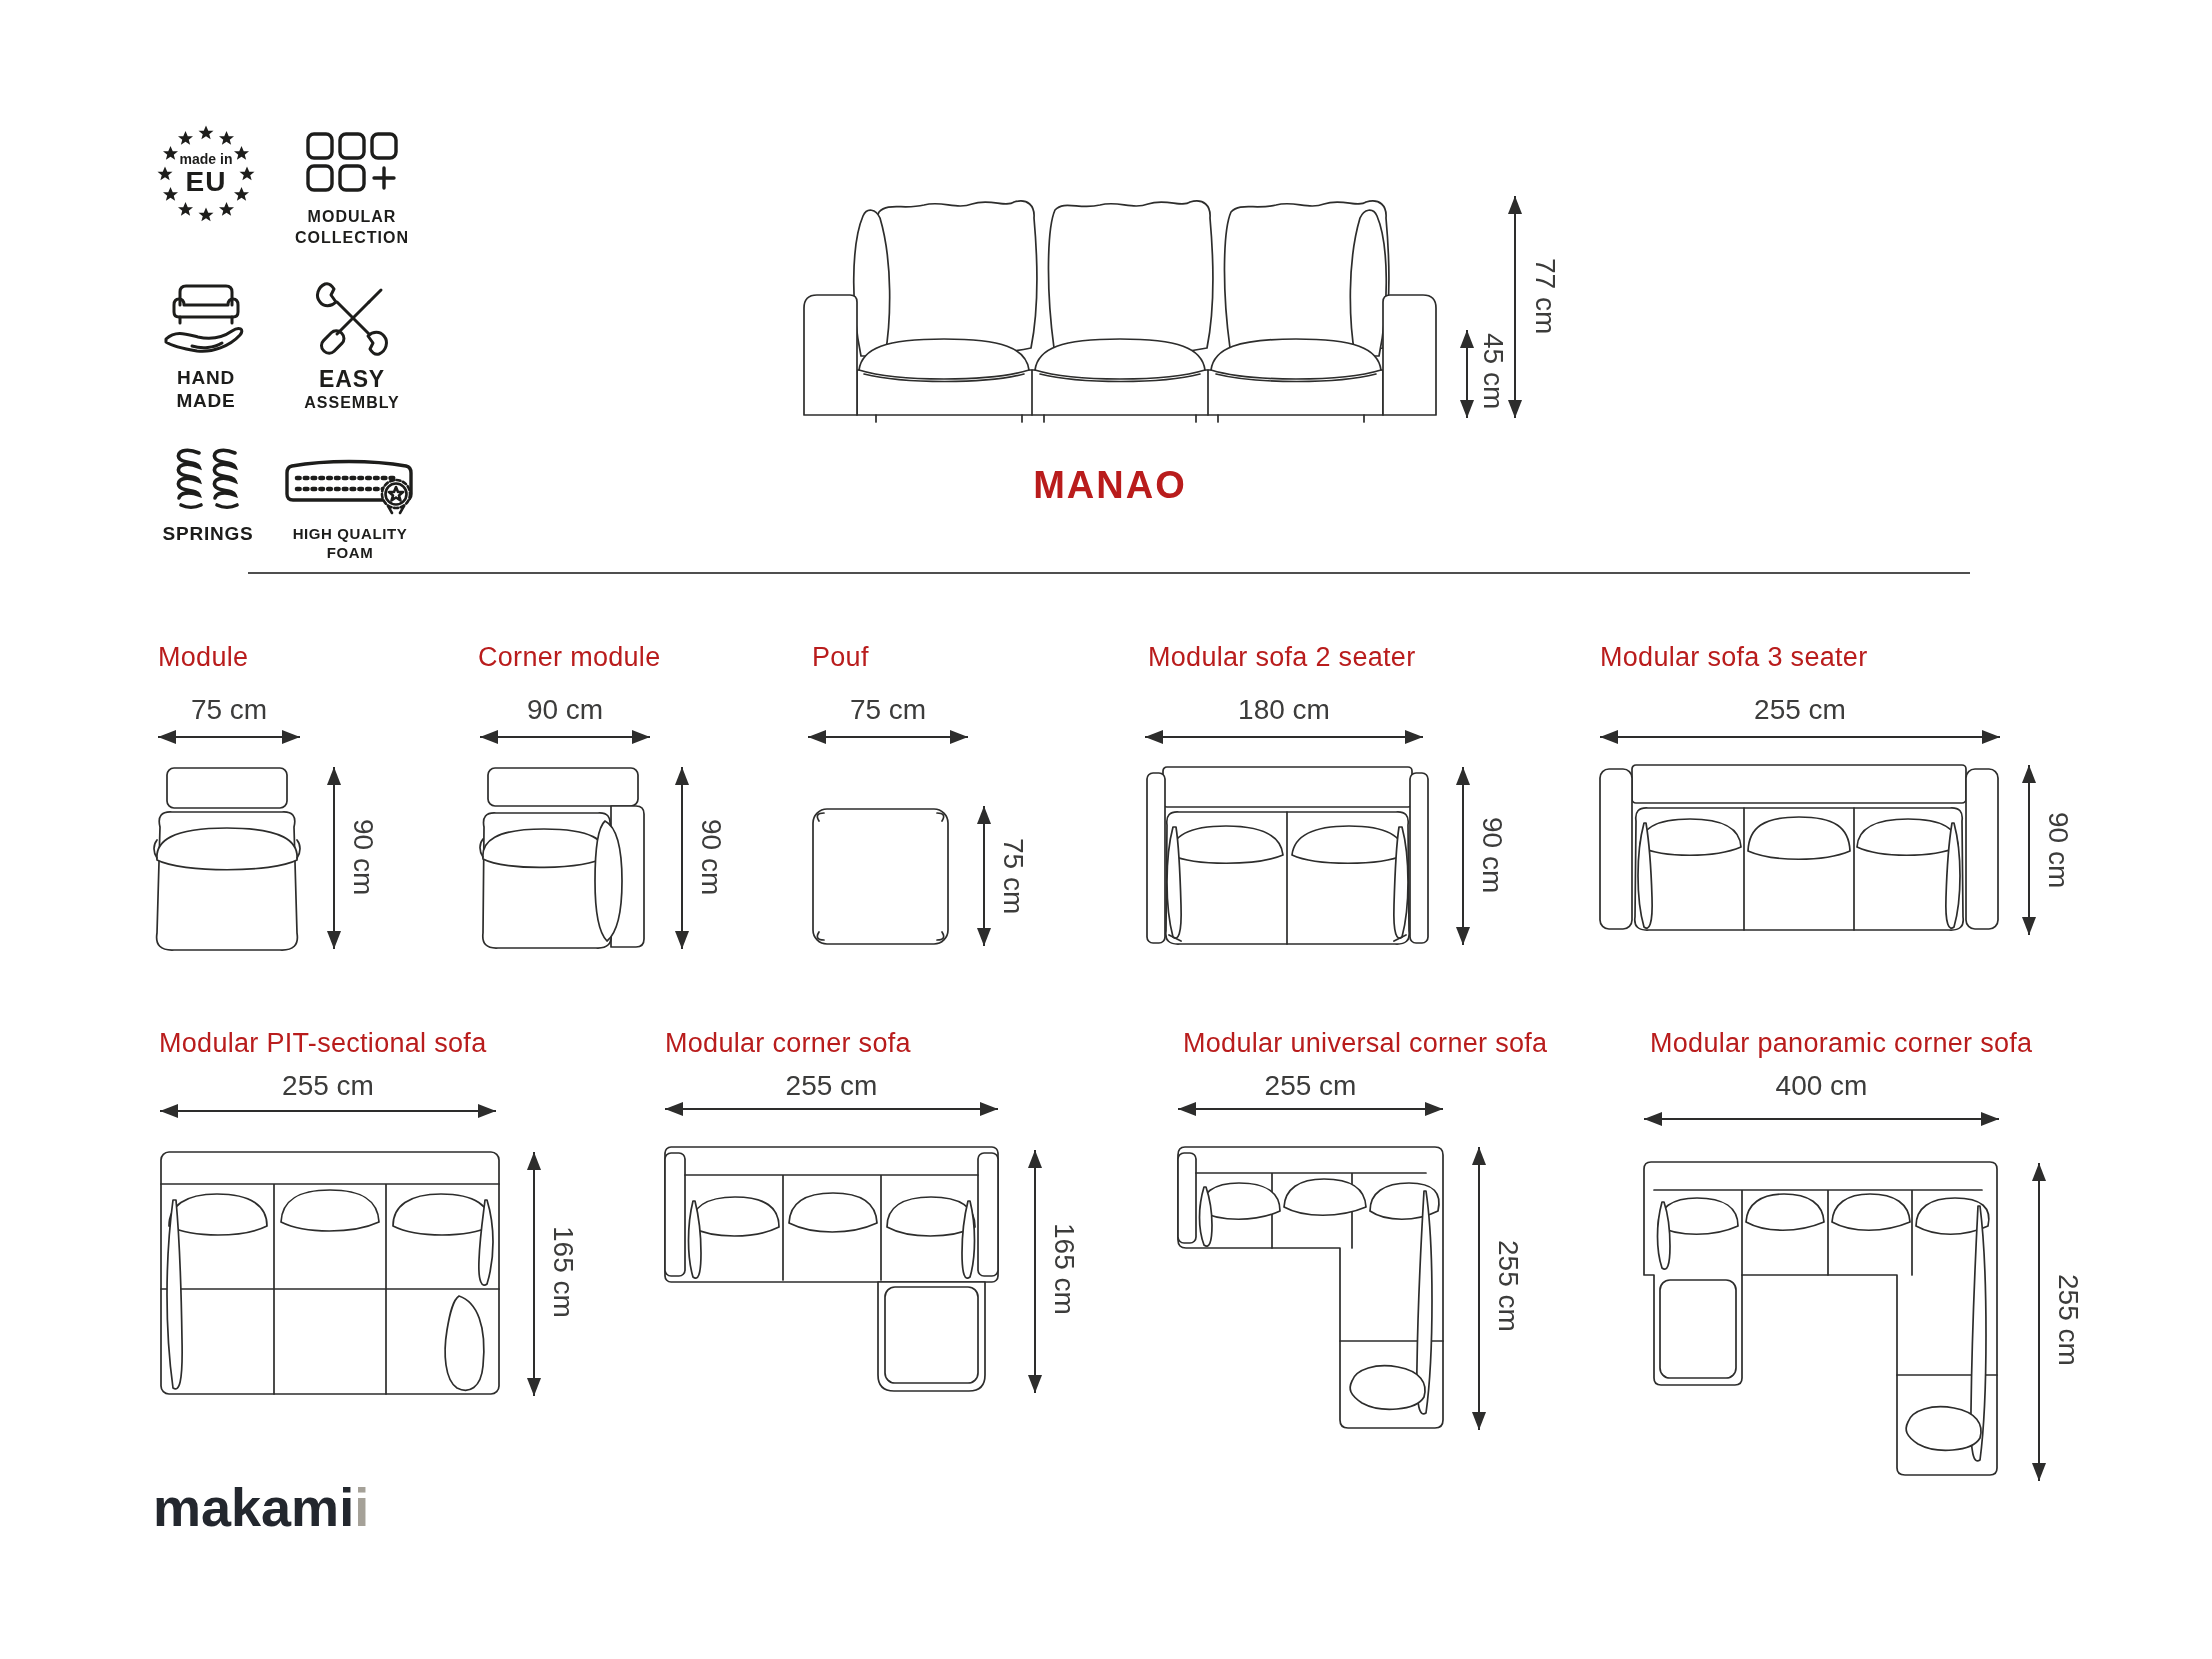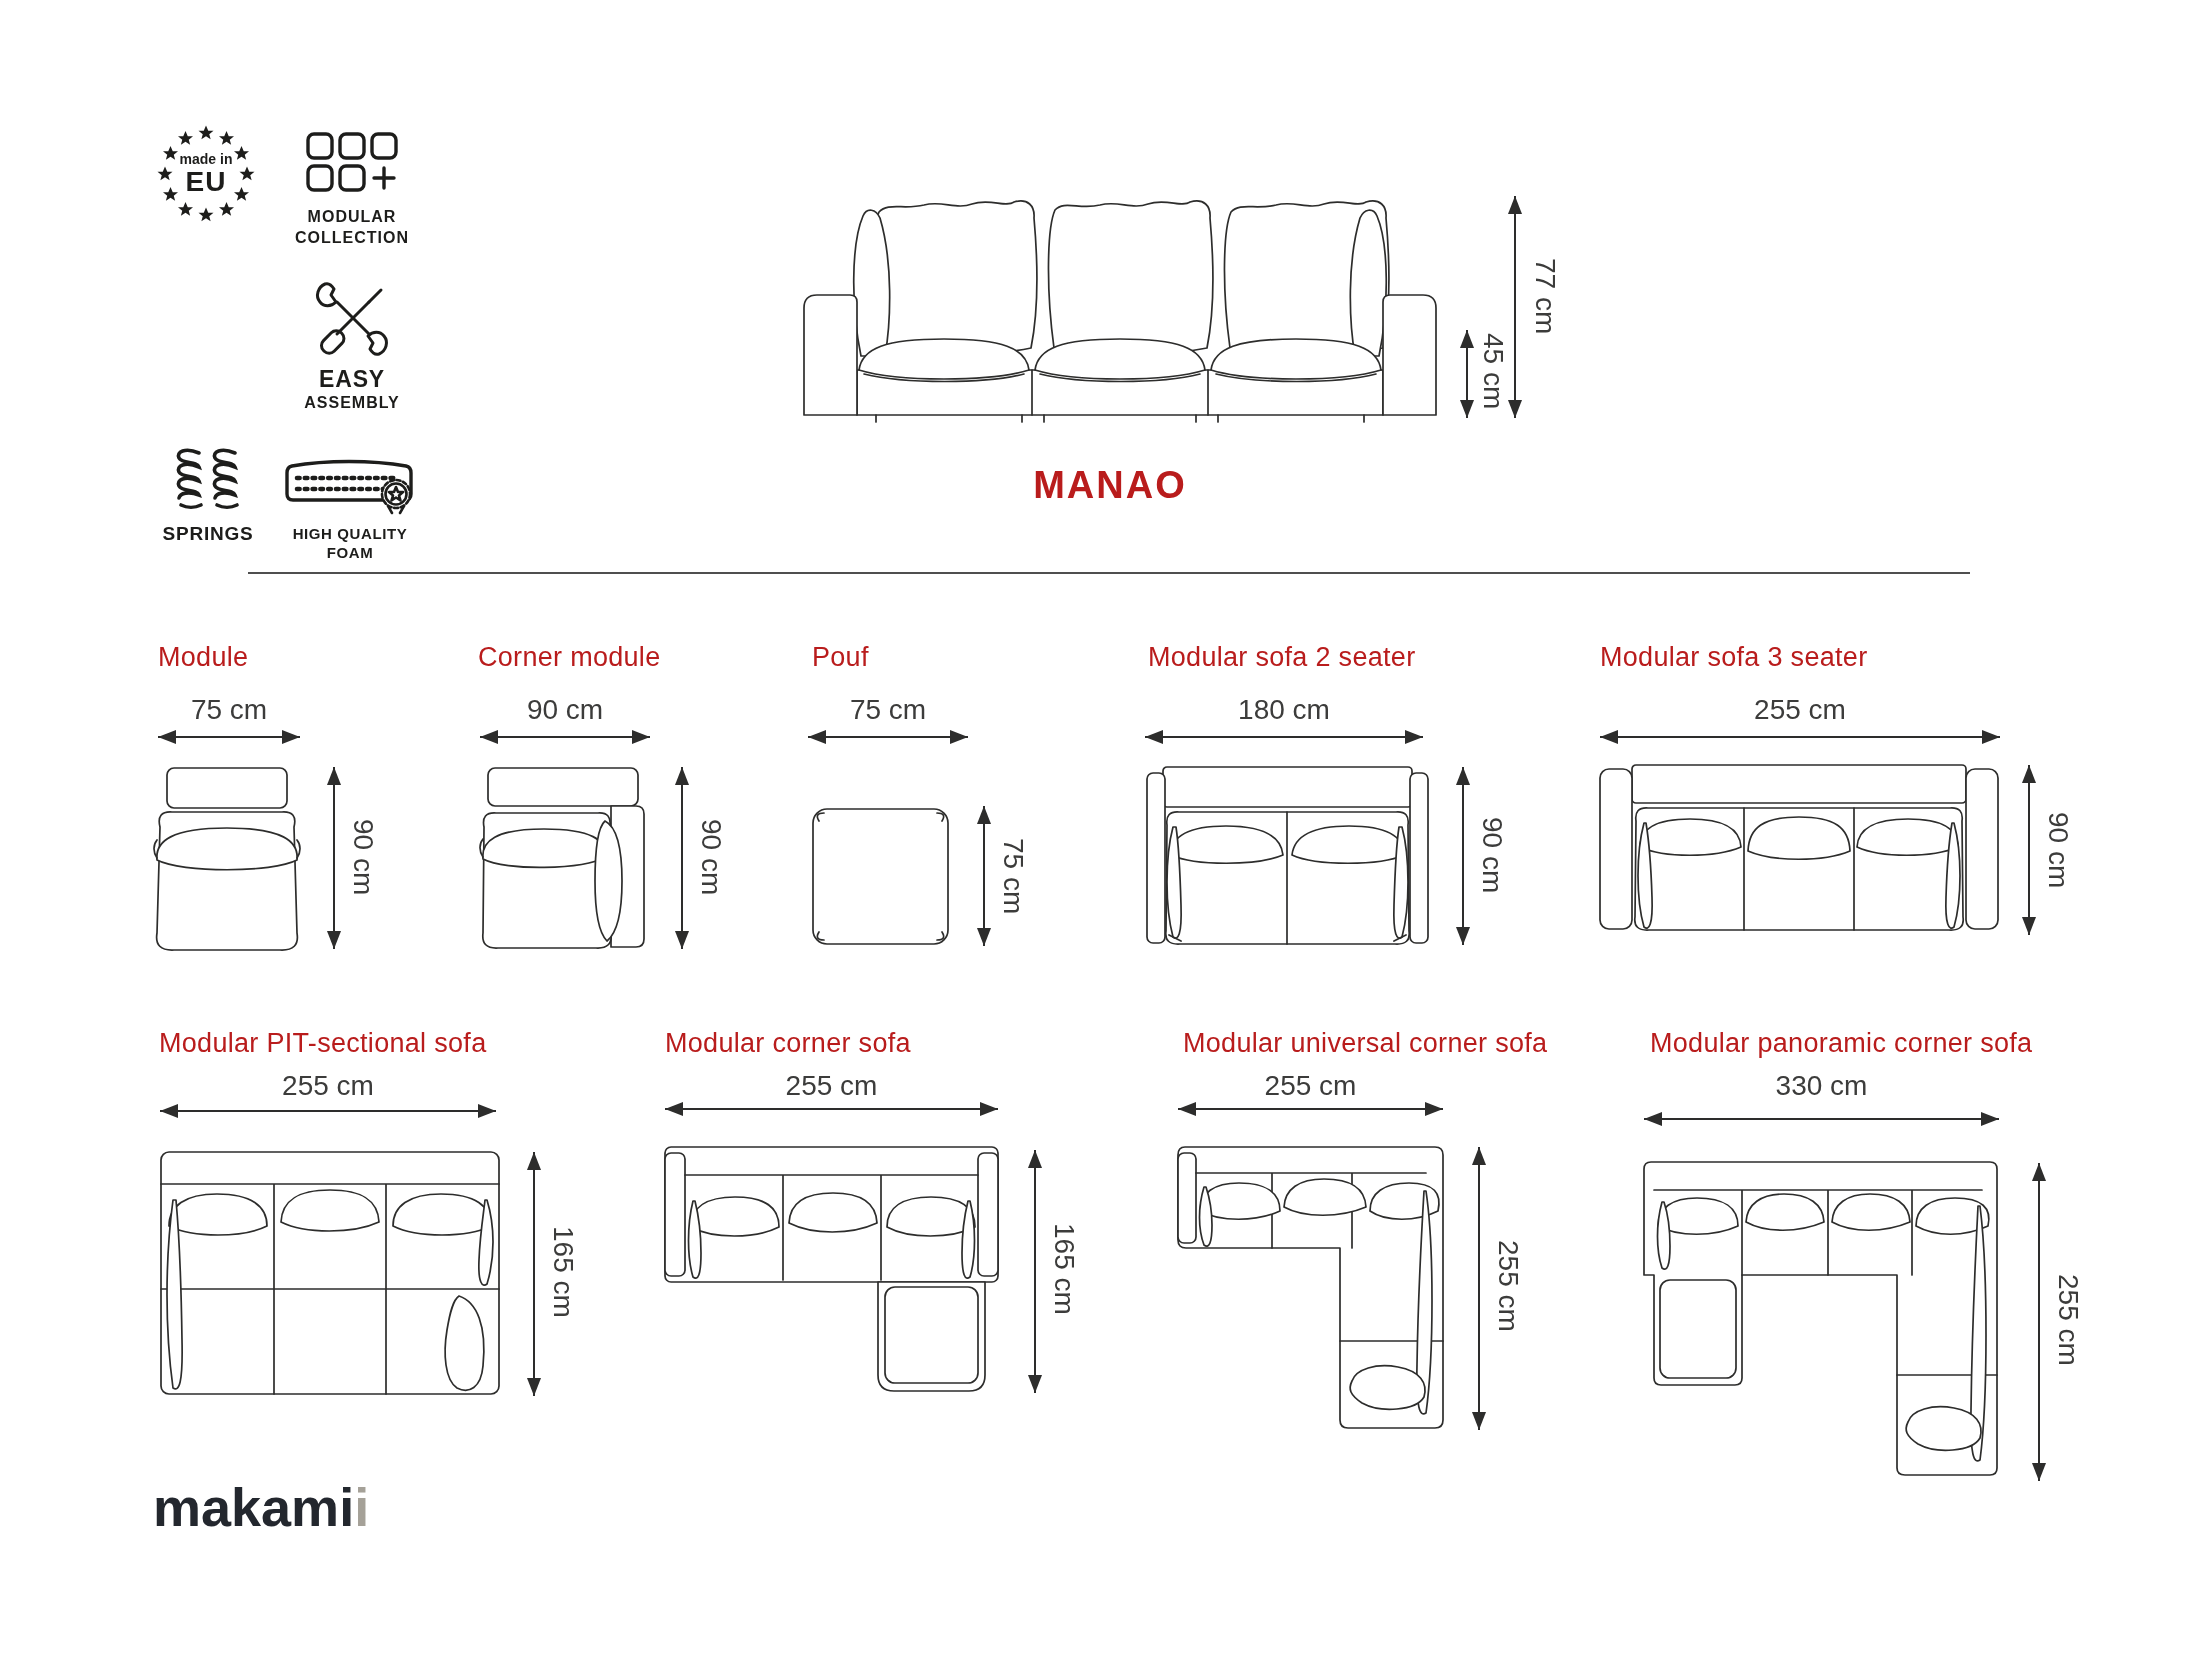--- a/index.html
+++ b/index.html
@@ -73,20 +73,35 @@
         <rect x="34" y="34" width="24" height="24" rx="6"></rect>
         <path d="M78,36 L78,56 M68,46 L88,46"></path>
       </g>
     </svg>
     <div style="margin-top:10px;">
       <div class="blab small">MODULAR</div>
       <div class="blab small">COLLECTION</div>
     </div>
   </div>
 
+  <div class="badge" style="left:146px;top:276px;width:120px;">
+    <svg width="96" height="82" viewBox="0 0 96 82">
+      <g fill="none" stroke="#1d1d1b" stroke-width="3" stroke-linecap="round" stroke-linejoin="round">
+        <path d="M22,29 L22,16 Q22,10 28,10 L68,10 Q74,10 74,16 L74,29"></path>
+        <path d="M16,29 Q16,23 21,23 Q26,23 26,29 L26,29 L70,29 L70,29 Q70,23 75,23 Q80,23 80,29 L80,36 Q80,41 75,41 L21,41 Q16,41 16,36 Z"></path>
+        <path d="M22,41 L22,47 M74,41 L74,47"></path>
+        <path d="M8,63 C18,54 28,58 40,61 C54,64 64,62 74,55 C81,50 87,53 82,59 C72,70 54,77 39,75 C27,73 14,70 8,66 Z"></path>
+        <path d="M34,70 C44,73 56,72 64,67"></path>
+      </g>
+    </svg>
+    <div style="margin-top:8px;">
+      <div class="blab">HAND</div>
+      <div class="blab">MADE</div>
+    </div>
+  </div>
 
   <div class="badge" style="left:292px;top:280px;width:120px;">
     <svg width="78" height="78" viewBox="0 0 78 78">
       <g fill="none" stroke="#1d1d1b" stroke-width="3" stroke-linecap="round" stroke-linejoin="round">
         <path d="M24,54 L56,22"></path>
         <path d="M56,22 L68,10"></path>
         <rect x="7" y="55" width="25" height="15" rx="7" transform="rotate(-45 19 62)"></rect>
         <path d="M24,22 L56,54"></path>
         <path d="M12,4 C5,7 2,16 7,22 C11,27 18,27 23,22 L18,15 L21,9 C18,4 15,3 12,4 Z"></path>
         <path d="M66,74 C73,71 76,62 71,56 C67,51 60,51 55,56 L60,63 L57,69 C60,74 63,75 66,74 Z"></path>
@@ -254,21 +269,21 @@
   <div class="dimv" style="left:2073px;top:812px;">90 cm</div>
 
   <div class="sec" style="left:159px;top:1028px;">Modular PIT-sectional sofa</div>
   <div class="sec" style="left:665px;top:1028px;">Modular corner sofa</div>
   <div class="sec" style="left:1183px;top:1028px;">Modular universal corner sofa</div>
   <div class="sec" style="left:1650px;top:1028px;">Modular panoramic corner sofa</div>
 
   <div class="dimh" style="left:160px;top:1070px;width:336px;">255 cm</div>
   <div class="dimh" style="left:665px;top:1070px;width:333px;">255 cm</div>
   <div class="dimh" style="left:1178px;top:1070px;width:265px;">255 cm</div>
-  <div class="dimh" style="left:1644px;top:1070px;width:355px;">330 cm</div>
+  <div class="dimh" style="left:1644px;top:1070px;width:355px;">400 cm</div>
 
   <div class="harrow" style="left:160px;top:1110px;width:336px;"></div>
   <div class="harrow" style="left:665px;top:1108px;width:333px;"></div>
   <div class="harrow" style="left:1178px;top:1108px;width:265px;"></div>
   <div class="harrow" style="left:1644px;top:1118px;width:355px;"></div>
 
   <svg class="abs" style="left:159px;top:1150px;" width="342" height="246" viewBox="0 0 342 246">
     <g fill="none" stroke="#2d2d2c" stroke-width="1.7" stroke-linejoin="round" stroke-linecap="round">
       <rect x="2" y="2" width="338" height="242" rx="8" fill="#fff"></rect>
       <path d="M2,34 L340,34 M115,34 L115,244 M227,34 L227,244 M2,139 L340,139"></path>

